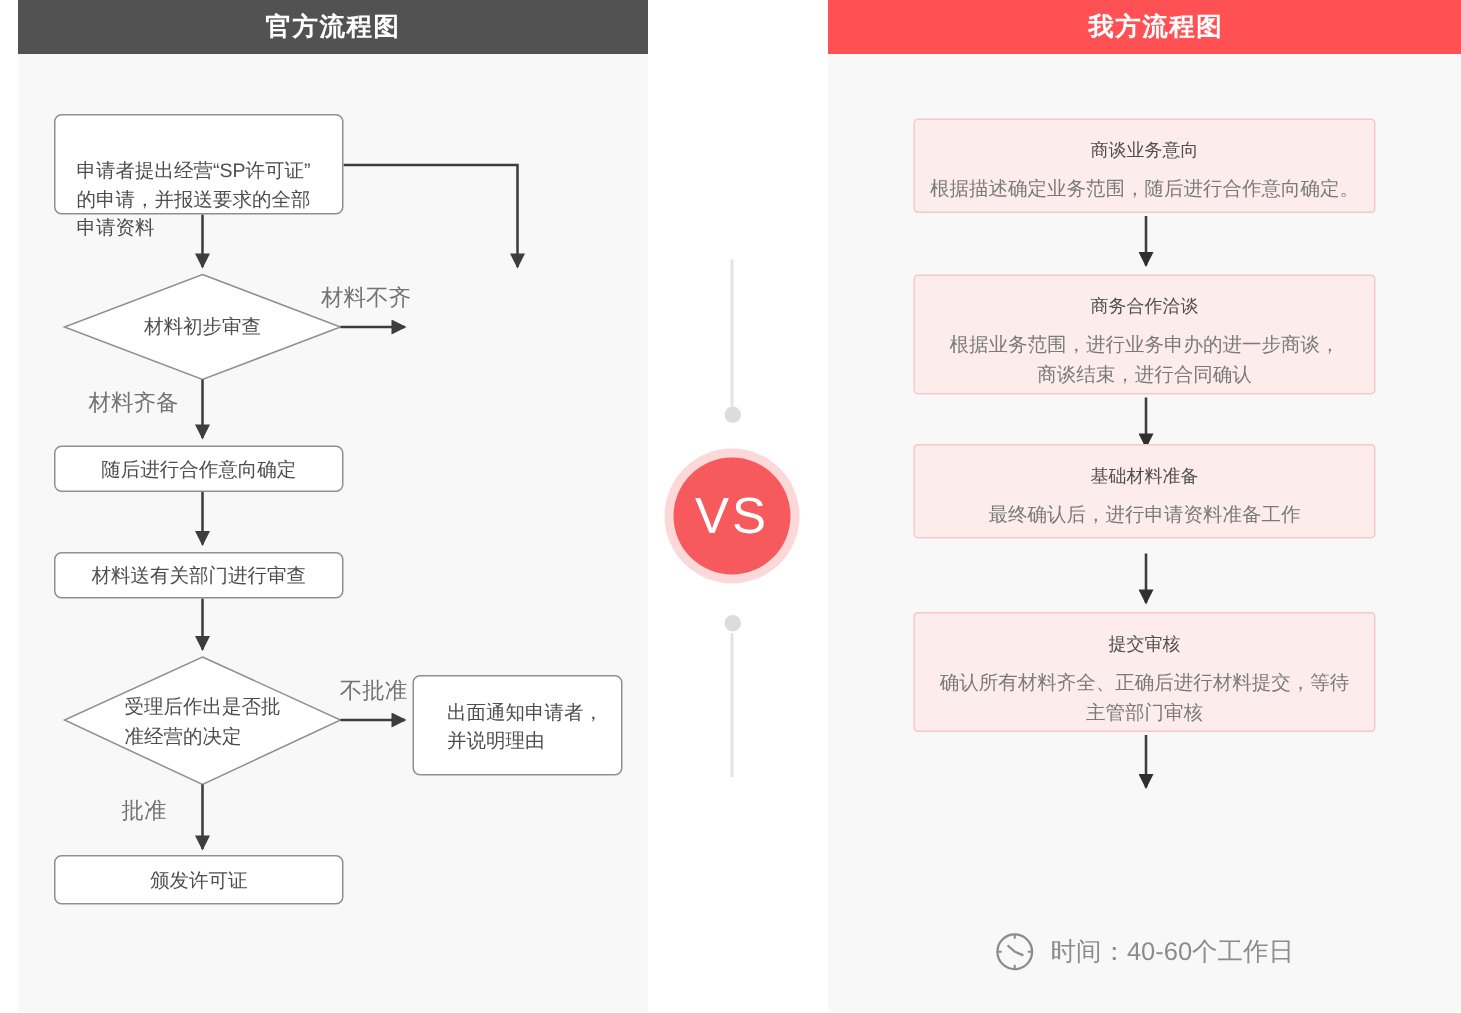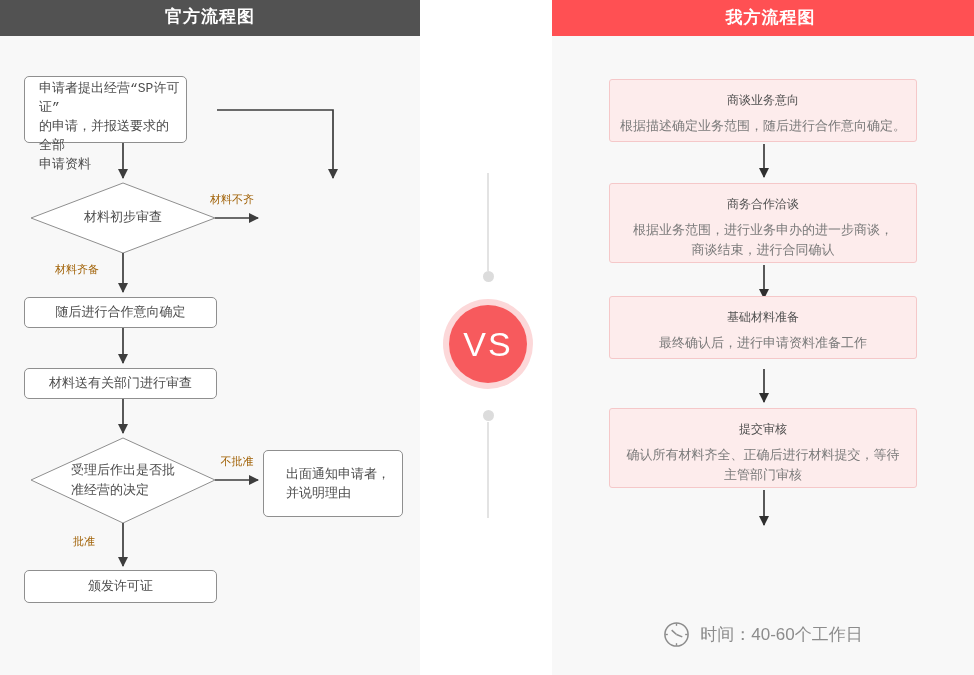--- a/index.html
+++ b/index.html
@@ -6,38 +6,38 @@
     --left-header-bg:#525252; --right-header-bg:#ff5053; --vs-red:#f75a5d;
     --vs-ring:#fcd8d9; --panel-bg:#f8f8f8; --pink-box-bg:#fdecec;
     --pink-box-border:#f5c8c9; --flow-line:#3d3d3d; --box-border:#8f8f8f;
   }
   *{margin:0;padding:0;box-sizing:border-box;}
   body{font-family:"Liberation Sans","DejaVu Sans",sans-serif;background:#fff;}
   .canvas{position:relative;width:974px;height:675px;background:#ffffff;overflow:hidden;}
 
   
   .panel{position:absolute;top:0;height:675px;background:var(--panel-bg);}
-  .panel-left{left:0;width:420px;font-family:Liberation Mono, monospace;}
+  .panel-left{left:12px;width:420px;}
   .panel-right{left:552px;width:422px;}
   .panel-header{position:absolute;left:0;top:0;width:100%;height:36px;line-height:36px;
     text-align:center;color:#ffffff;font-size:17px;font-weight:bold;letter-spacing:1px;}
   .panel-left .panel-header{background:var(--left-header-bg);}
   .panel-right .panel-header{background:var(--right-header-bg);padding-left:15px;}
 
   svg.overlay{position:absolute;left:0;top:0;pointer-events:none;}
   svg.overlay line, svg.overlay polyline{stroke:var(--flow-line);stroke-width:1.7;fill:none;}
   svg.overlay polygon.diamond{fill:#ffffff;stroke:var(--box-border);stroke-width:1;}
 
   
   .fbox{position:absolute;background:#ffffff;border:1px solid var(--box-border);
     border-radius:5px;color:#4d4d4d;font-size:13px;line-height:19px;white-space:pre-line;}
   .fbox.centered{text-align:center;display:flex;align-items:center;justify-content:center;}
   .diamond-label{position:absolute;transform:translate(-50%,-50%);color:#4d4d4d;
     font-size:13px;line-height:20px;white-space:pre-line;}
-  .edge-label{position:absolute;transform:translate(-50%,-50%);color:#a16207;font-size:11px;white-space:nowrap;text-align:center;}
+  .edge-label{position:absolute;transform:translate(-50%,-50%);color:#737373;font-size:15px;white-space:nowrap;text-align:center;}
 
   
   .vs-line{position:absolute;width:2px;background:#e3e3e3;}
   .vs-dot{position:absolute;width:11px;height:11px;border-radius:50%;background:#dcdcdc;}
   .vs-ring{position:absolute;left:443px;top:299px;width:90px;height:90px;border-radius:50%;
     background:var(--vs-ring);}
   .vs-circle{position:absolute;left:449px;top:305px;width:78px;height:78px;border-radius:50%;
     background:var(--vs-red);display:flex;align-items:center;justify-content:center;
     color:#ffffff;font-size:34px;letter-spacing:2px;}
 
@@ -69,21 +69,21 @@
       <line x1="123" y1="143" x2="123" y2="178" marker-end="url(#ah)"></line>
       <polyline points="217,110 333,110 333,178" marker-end="url(#ah)"></polyline>
       <line x1="215" y1="218" x2="258" y2="218" marker-end="url(#ah)"></line>
       <line x1="123" y1="253" x2="123" y2="292" marker-end="url(#ah)"></line>
       <line x1="123" y1="328" x2="123" y2="363" marker-end="url(#ah)"></line>
       <line x1="123" y1="399" x2="123" y2="433" marker-end="url(#ah)"></line>
       <line x1="215" y1="480" x2="258" y2="480" marker-end="url(#ah)"></line>
       <line x1="123" y1="523" x2="123" y2="566" marker-end="url(#ah)"></line>
     </svg>
 
-    <div class="fbox" style="left:24px;top:76px;width:163px;height:67px;padding:2px 6px 0 14px;">申请者提出经营“SP许可证”
+    <div class="fbox" style="left:24px;top:76px;width:193px;height:67px;padding:27px 6px 0 14px;">申请者提出经营“SP许可证”
 的申请，并报送要求的全部
 申请资料</div>
 
     <div class="diamond-label" style="left:123px;top:218px;">材料初步审查</div>
 
 
     <div class="fbox centered" style="left:24px;top:297px;width:193px;height:31px;">随后进行合作意向确定</div>
 
     <div class="fbox centered" style="left:24px;top:368px;width:193px;height:31px;">材料送有关部门进行审查</div>
 

